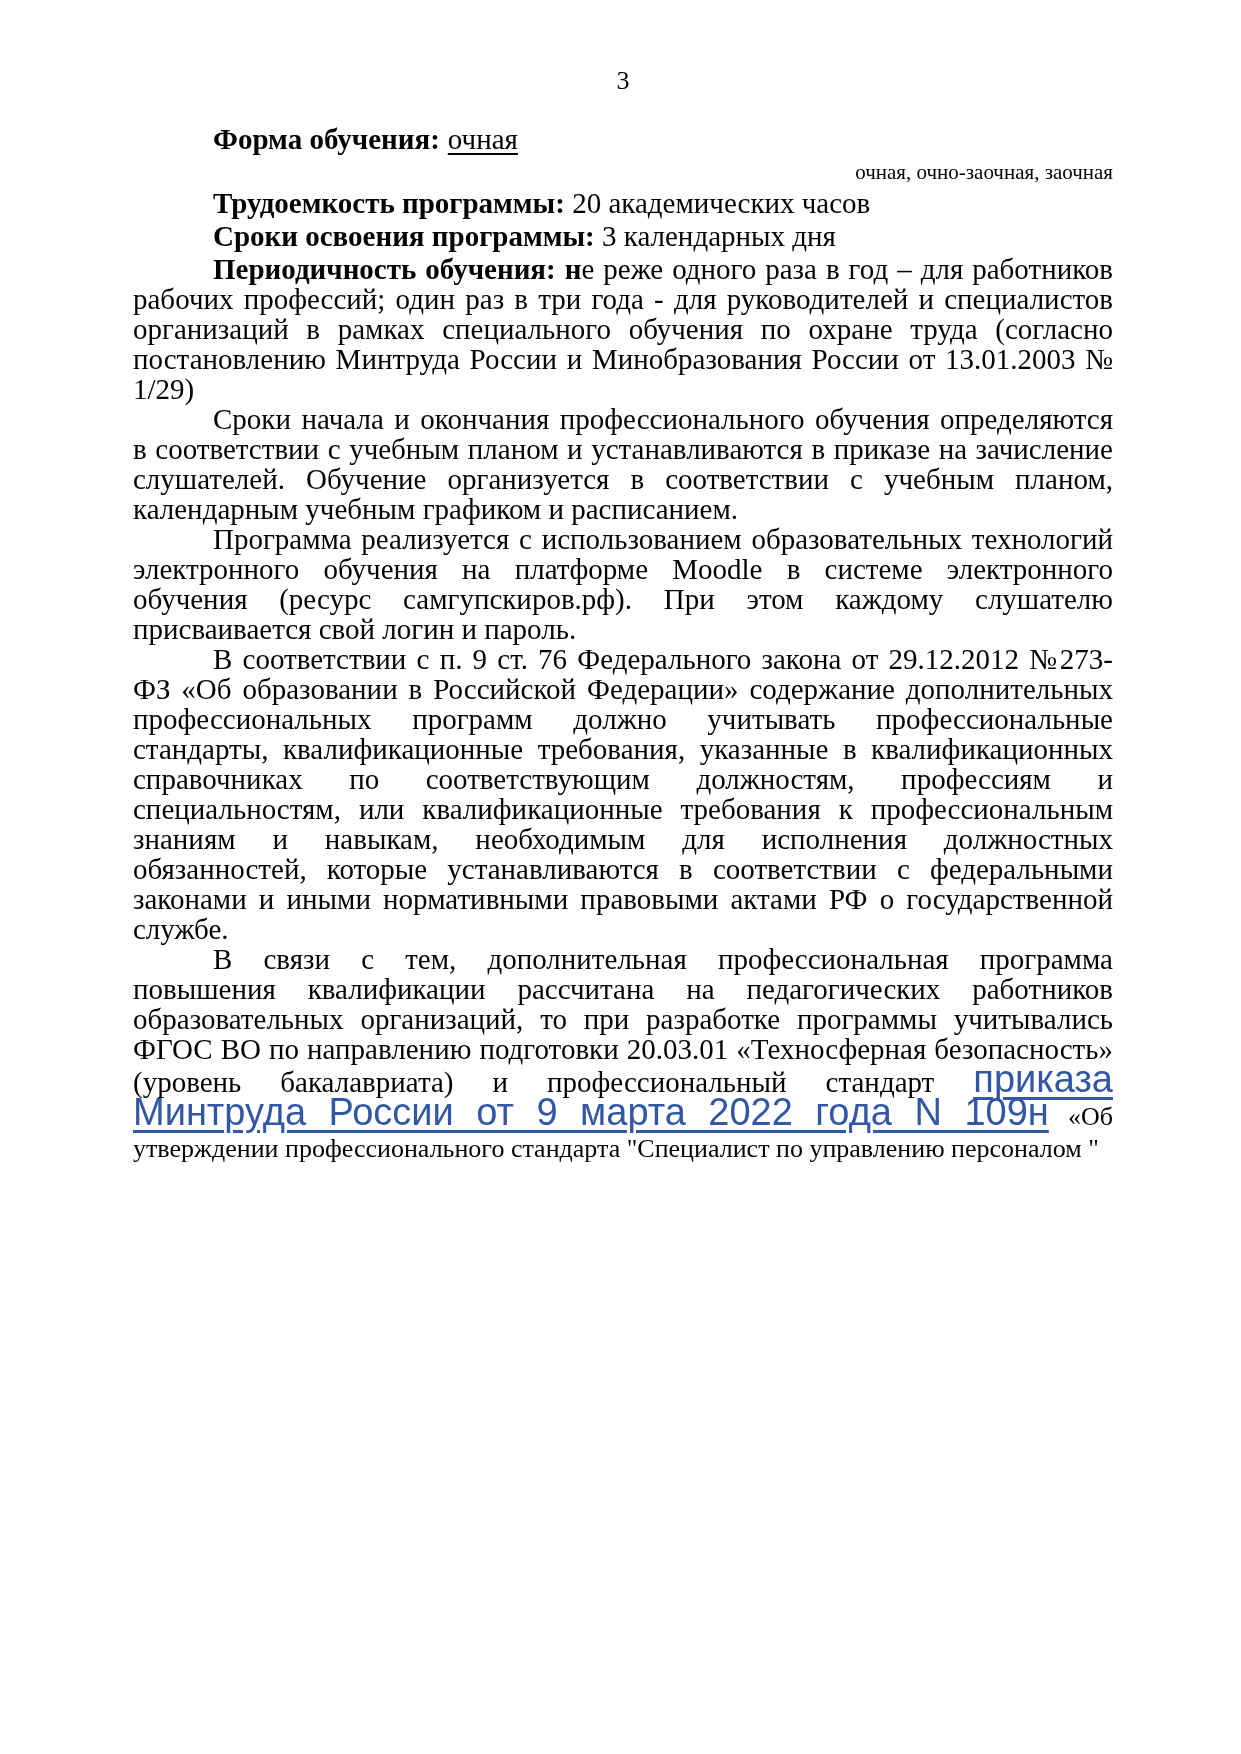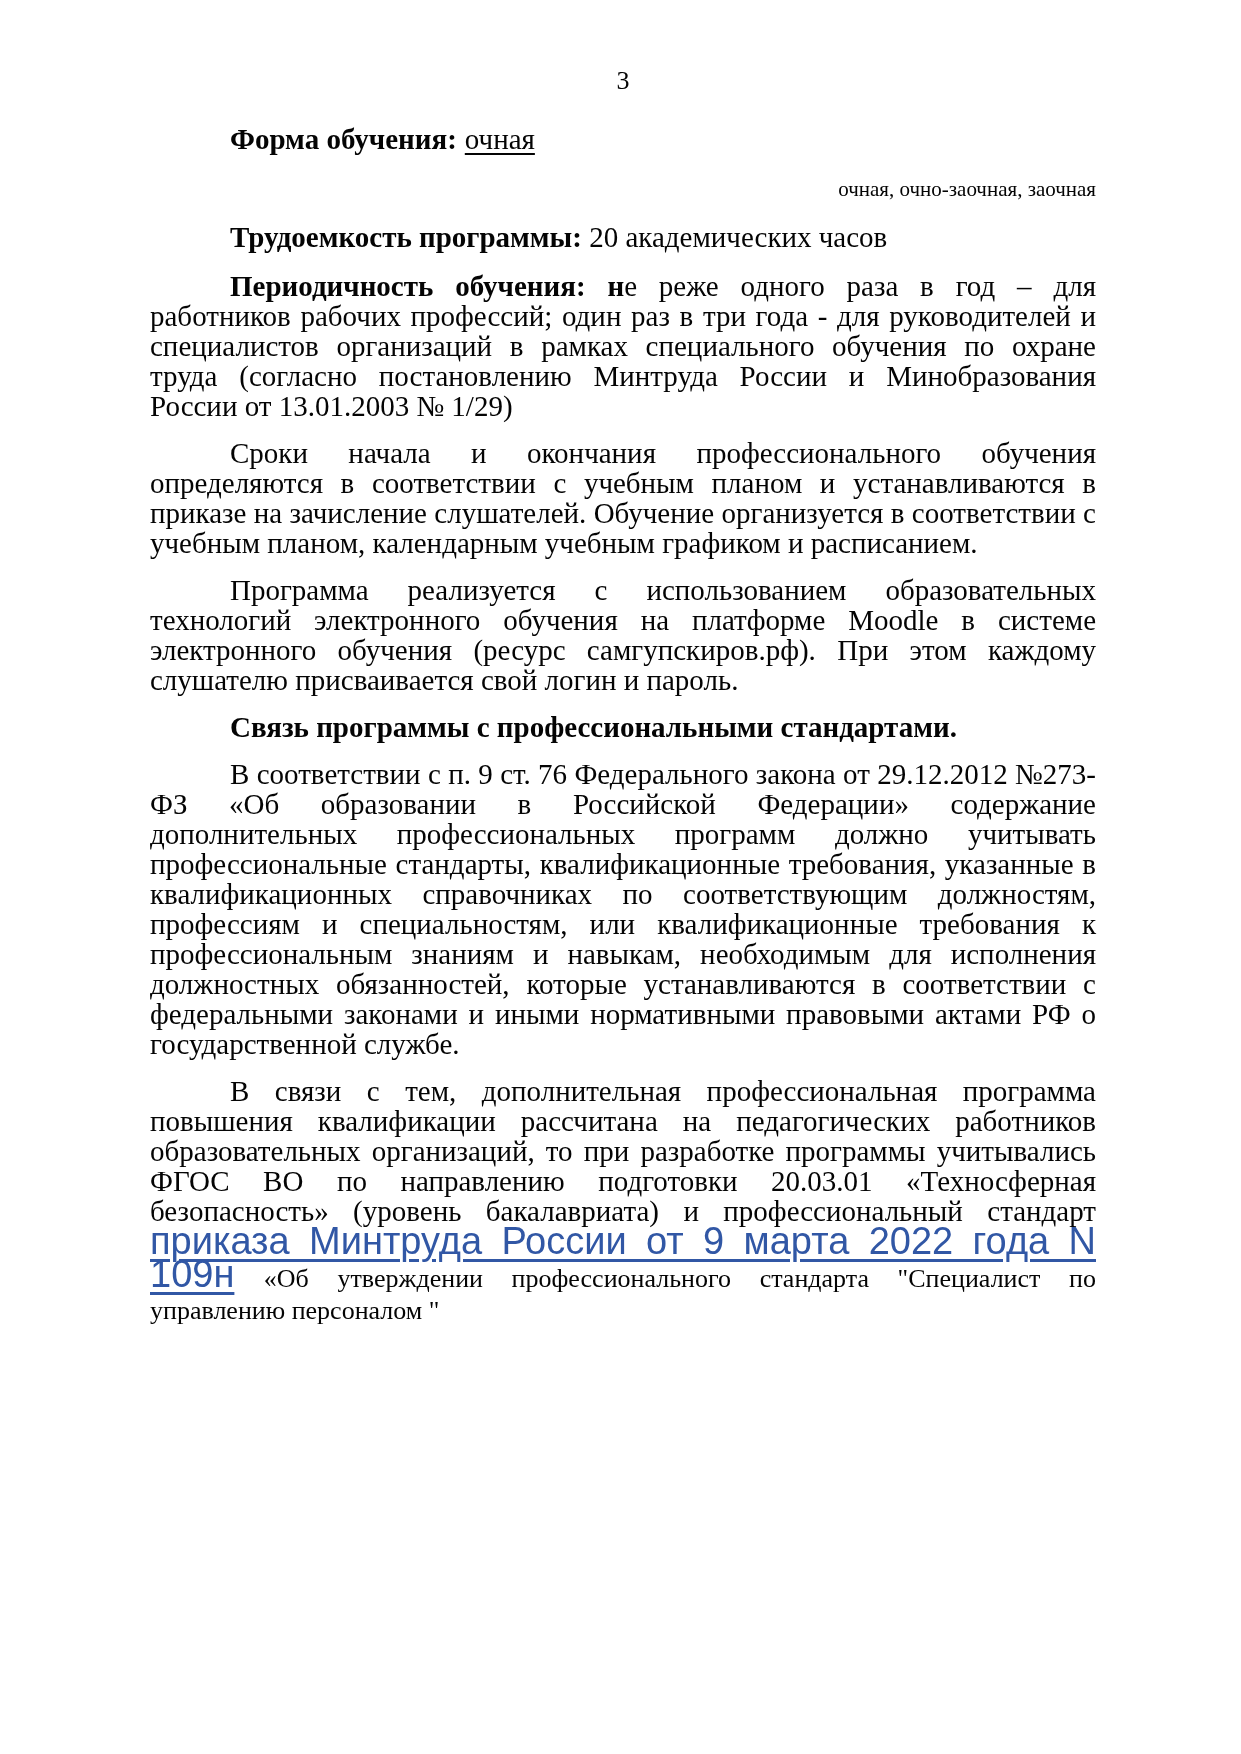--- a/index.html
+++ b/index.html
@@ -16,21 +16,21 @@
     color: #040404;
     box-sizing: border-box;
     padding: 64px 128px 0 133px;
   }
   .pagenum {
     text-align: center;
     font-size: 26px;
     line-height: 33px;
     margin: 0 0 26px 0;
   }
-  p { margin: 17px; }
+  p { margin: 0; }
   .line {
     font-size: 29px;
     line-height: 33.5px;
     text-indent: 80px;
     white-space: nowrap;
   }
   .line b { font-weight: bold; }
   .note {
     font-size: 21px;
     line-height: 30px;
@@ -72,30 +72,31 @@
 
   <div class="pagenum">3</div>
 
   <p class="line"><b>Форма обучения:</b><span class="u-val">очная</span></p>
 
   <p class="note">очная, очно-заочная, заочная</p>
 
   <p class="line"><b>Трудоемкость программы:</b>
     <span>20 академических часов</span></p>
 
+  <p class="line"><b>Сроки освоения программы:</b>
+    <span>3 календарных дня</span></p>
 
 
   <p class="para"><b>Периодичность обучения: н</b><span>е реже одного раза в год – для работников рабочих профессий; один раз в три года - для руководителей и специалистов организаций в рамках специального обучения по охране труда (согласно постановлению Минтруда России и Минобразования России от 13.01.2003 № 1/29)</span></p>
 
 
   <p class="para">Сроки начала и окончания профессионального обучения определяются в соответствии с учебным планом и устанавливаются в приказе на зачисление слушателей. Обучение организуется в соответствии с учебным планом, календарным учебным графиком и расписанием.</p>
 
   <p class="para">Программа реализуется с использованием образовательных технологий электронного обучения на платформе Moodle в системе электронного обучения (ресурс самгупскиров.рф). При этом каждому слушателю присваивается свой логин и пароль.</p>
 
-  <p class="para heading">Связь программы с профессиональными стандартами.</p>
 
   <p class="para">В соответствии с п. 9 ст. 76 Федерального закона от 29.12.2012 №273-ФЗ «Об образовании в Российской Федерации» содержание дополнительных профессиональных программ должно учитывать  профессиональные стандарты, квалификационные требования, указанные в квалификационных справочниках по соответствующим должностям, профессиям и специальностям, или квалификационные требования к профессиональным знаниям и навыкам, необходимым для исполнения должностных обязанностей, которые устанавливаются в соответствии с федеральными законами и иными нормативными правовыми актами РФ о государственной службе.</p>
 
   <p class="para"><span>В связи с тем, дополнительная профессиональная программа повышения квалификации рассчитана на педагогических работников образовательных организаций, то при разработке программы учитывались ФГОС ВО по направлению подготовки 20.03.01 «Техносферная безопасность» (уровень бакалавриата) и профессиональный стандарт</span>
     <a class="link" href="#">приказа Минтруда России от 9 марта 2022 года N 109н</a>
     <span class="small-tail">«Об утверждении профессионального стандарта "Специалист по управлению персоналом "</span></p>
 
 </div>
 
 </body></html>

